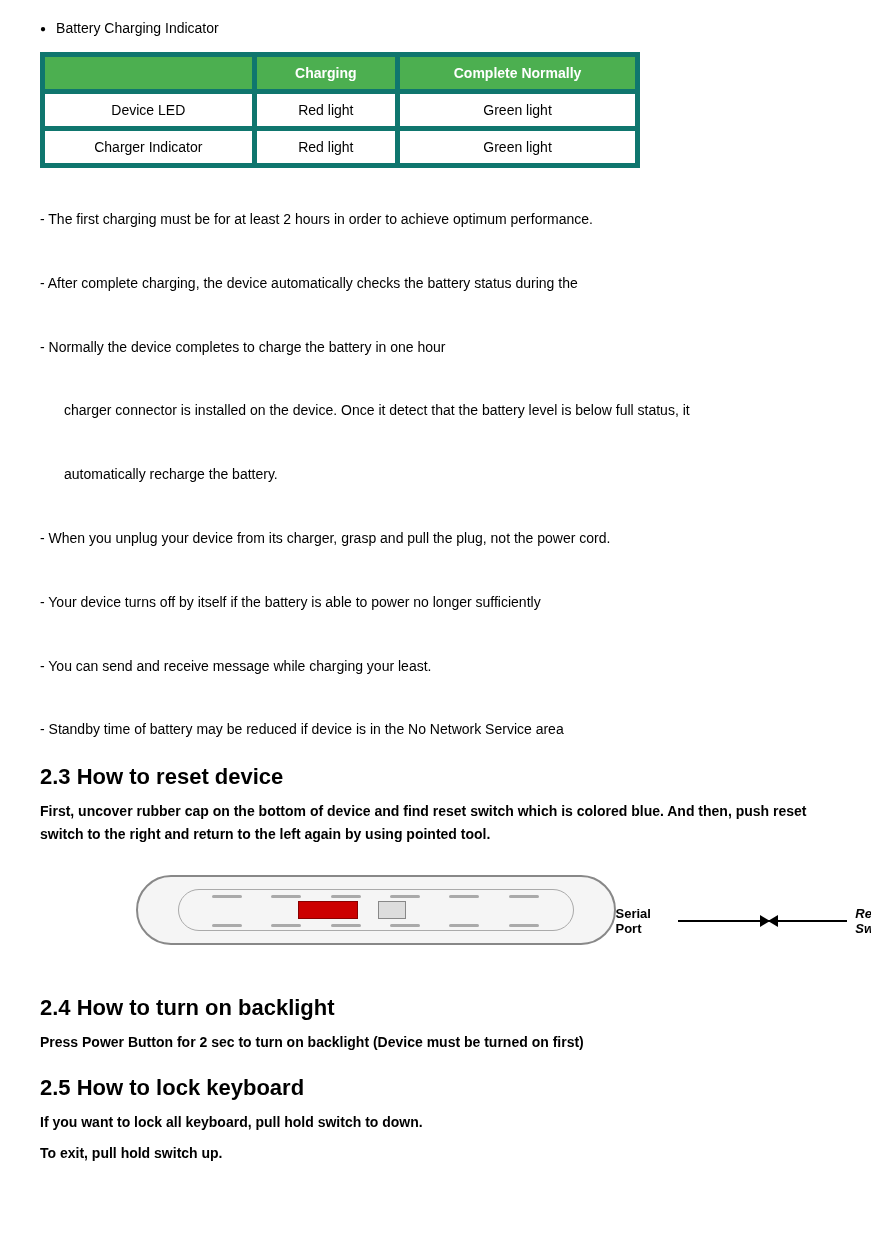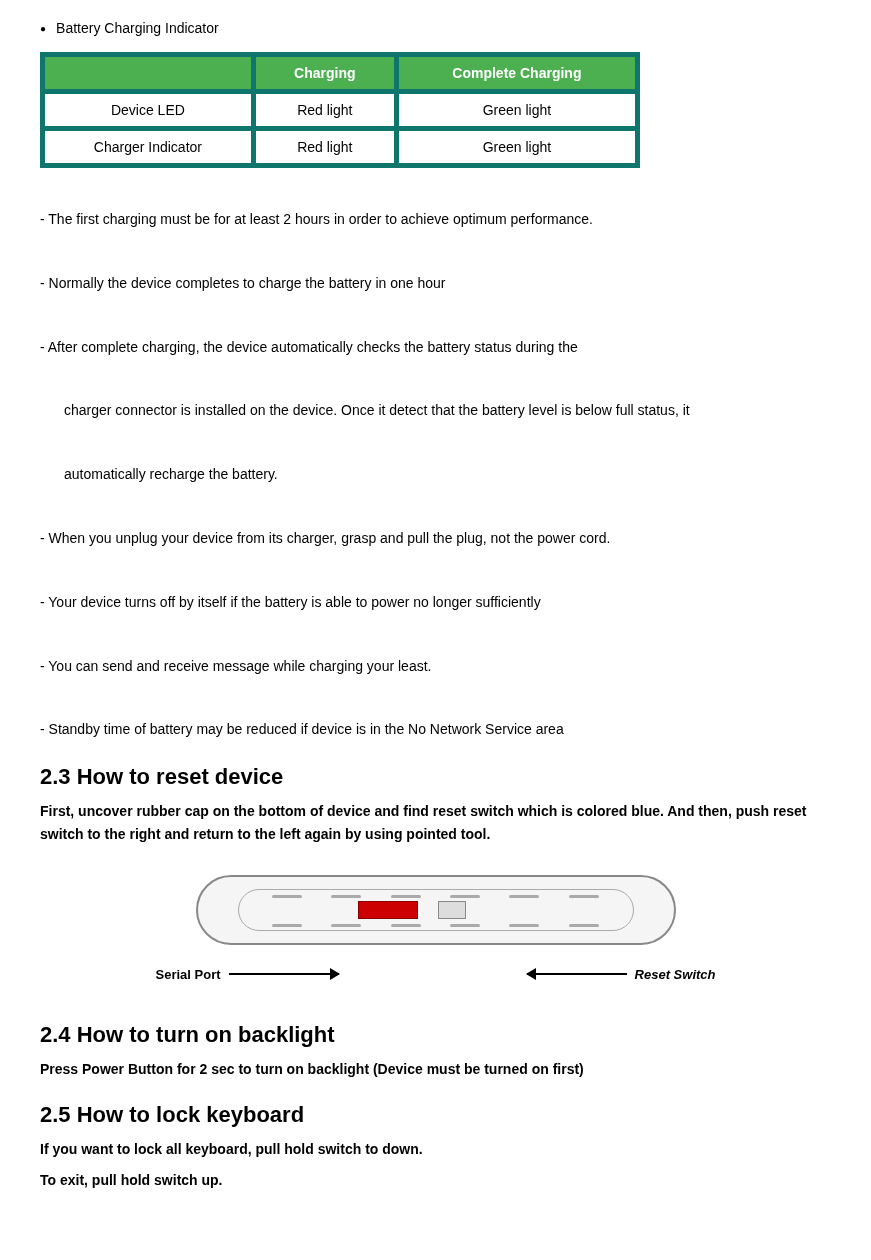--- a/index.html
+++ b/index.html
@@ -62,21 +62,21 @@
       margin-bottom: 10px;
     }
     .bold-para {
       font-weight: bold;
       font-size: 14px;
       line-height: 1.6;
       margin-bottom: 8px;
     }
     .device-diagram {
       display: flex;
-      flex-direction: column;
+      flex-direction: row;
       align-items: center;
       margin: 30px auto;
       position: relative;
       width: 600px;
     }
     .device-body {
       position: relative;
       width: 480px;
       height: 80px;
     }
@@ -176,39 +176,39 @@
 <div class="bullet-item">
   <span class="bullet-dot">●</span>
   <span class="bullet-text">Battery  Charging  Indicator</span>
 </div>
 
 <table>
   <tbody>
       <tr class="header-row">
     <td></td>
     <td>Charging</td>
-    <td>Complete Charging</td>
+    <td>Complete Normally</td>
   </tr>
   <tr class="data-row">
     <td>Device LED</td>
     <td>Red light</td>
     <td>Green light</td>
   </tr>
   <tr class="data-row">
     <td>Charger Indicator</td>
     <td>Red light</td>
     <td>Green light</td>
   </tr>
 </tbody>
   </table>
 
 <div class="notes-section">
   <p class="note-line">- The first charging must be for at least 2 hours in order to achieve optimum performance.</p>
+  <p class="note-line">- After complete charging, the device automatically checks the battery status during the</p>
   <p class="note-line">- Normally the device completes to charge the battery in one hour</p>
-  <p class="note-line">- After complete charging, the device automatically checks the battery status during the</p>
   <p class="note-line indent">   charger connector is installed on the device. Once it detect that the battery level is below full status, it</p>
   <p class="note-line indent">   automatically recharge the battery.</p>
   <p class="note-line">- When you unplug your device from its charger, grasp and pull the plug, not the power cord.</p>
   <p class="note-line">- Your device turns off by itself if the battery is able to power no longer sufficiently</p>
   <p class="note-line">- You can send and receive message while charging your least.</p>
   <p class="note-line">- Standby time of battery may be reduced if device is in the No Network Service area</p>
 </div>
 
 <h2>2.3 How to reset device</h2>
 <p class="bold-para">First, uncover rubber cap on the bottom of device and find reset switch which is colored blue. And then, push reset switch to the right and return to the left again by using pointed tool.</p>

